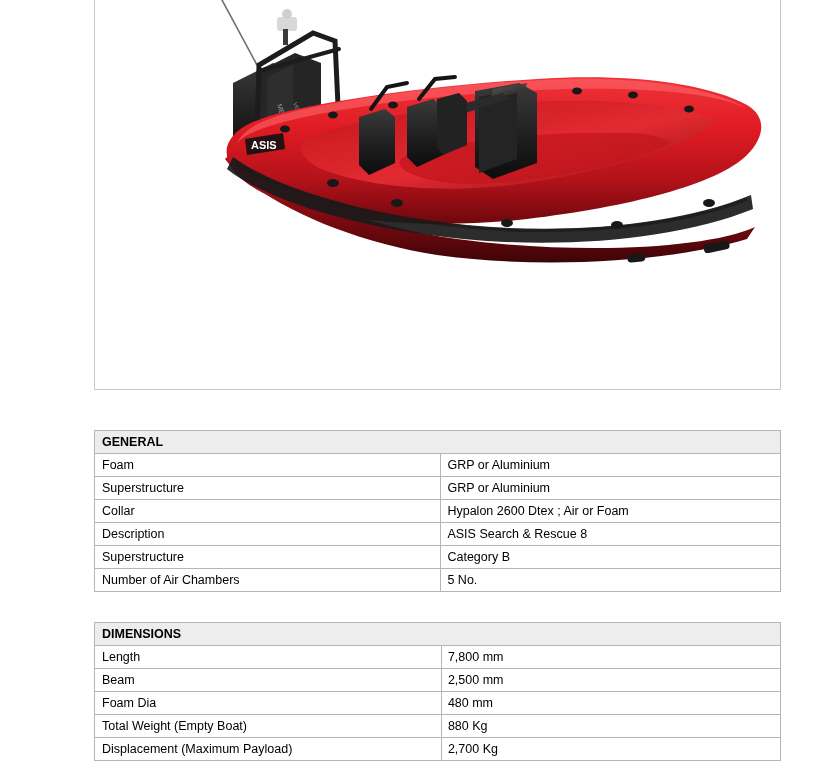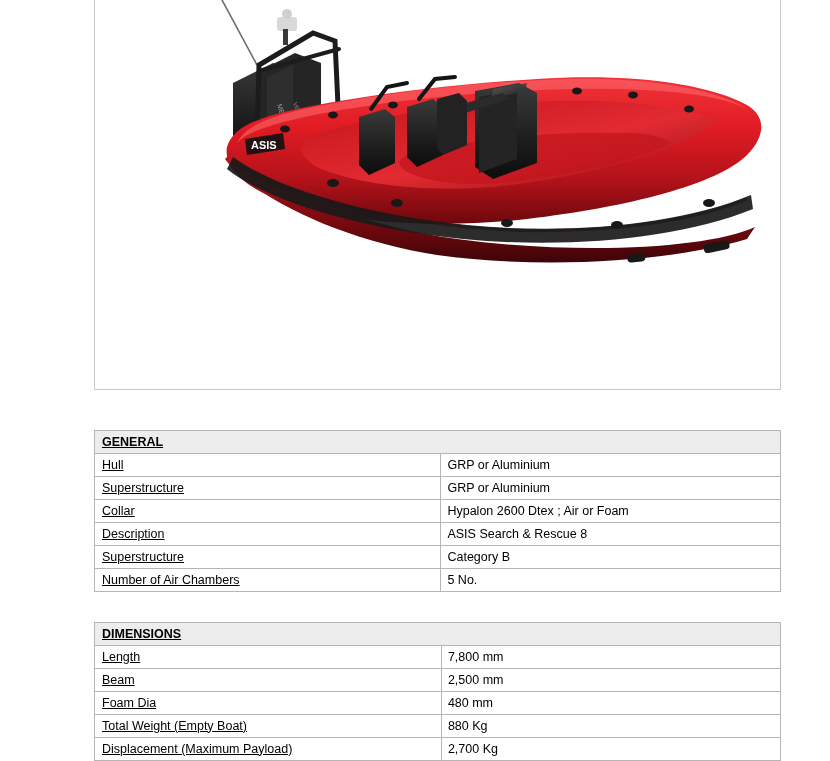--- a/index.html
+++ b/index.html
@@ -65,21 +65,21 @@
     vertical-align: middle;
     text-align: left;
     font-weight: normal;
     line-height: 15px;
   }
   .spec-table .section-title {
     font-weight: bold;
     background: #ededed;
     font-size: 12.5px;
   }
-  .spec-table .col-label { width: 345px; text-decoration: underline; }
+  .spec-table .col-label { width: 345px; }
   .spec-table .col-value { width: 340px; }
   .spec-table tr td:first-child { padding-left: 7px; }
 </style>
 </head>
 <body>
 
 <div class="page">
 
   <div class="image-panel">
     <div class="boat-stage">
@@ -200,21 +200,21 @@
       </svg>
     </div>
   </div>
 
   <table class="spec-table general">
     <tbody>
       <tr>
         <td class="section-title col-label" colspan="2">GENERAL</td>
       </tr>
       <tr>
-        <td class="col-label">Hull</td>
+        <td class="col-label">Foam</td>
         <td class="col-value">GRP or Aluminium</td>
       </tr>
       <tr>
         <td class="col-label">Superstructure</td>
         <td class="col-value">GRP or Aluminium</td>
       </tr>
       <tr>
         <td class="col-label">Collar</td>
         <td class="col-value">Hypalon 2600 Dtex ; Air or Foam</td>
       </tr>

